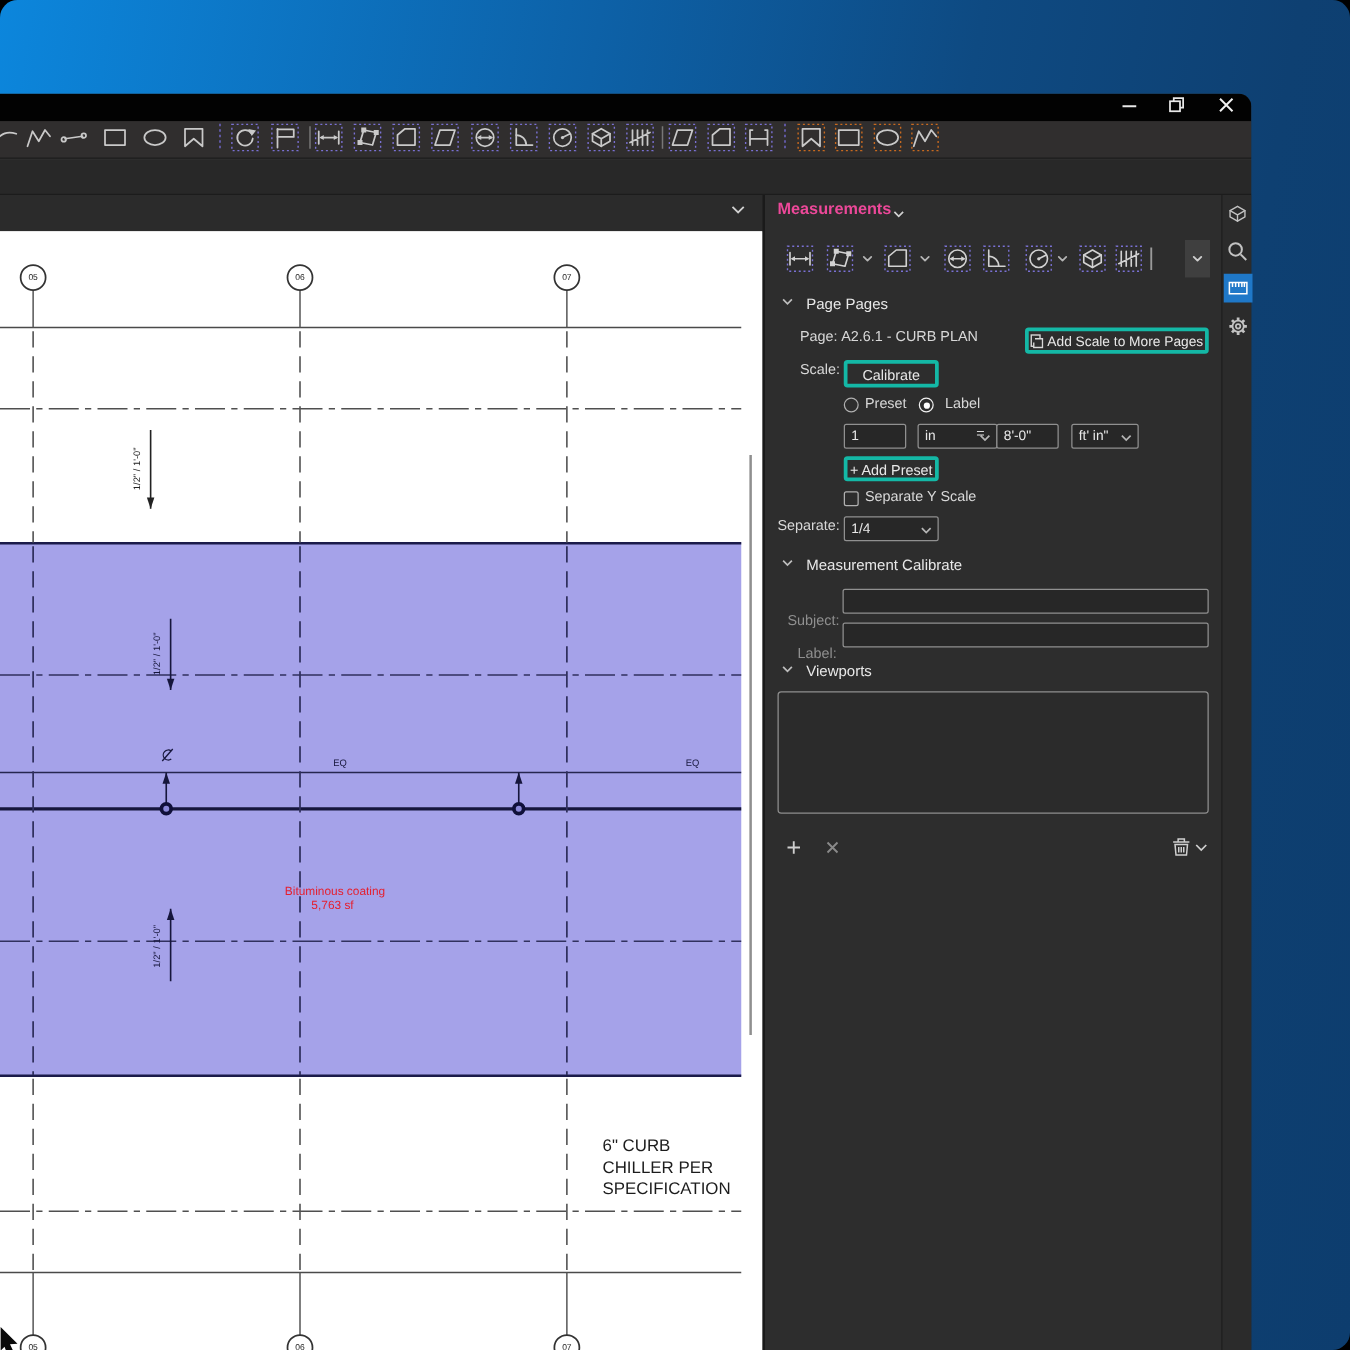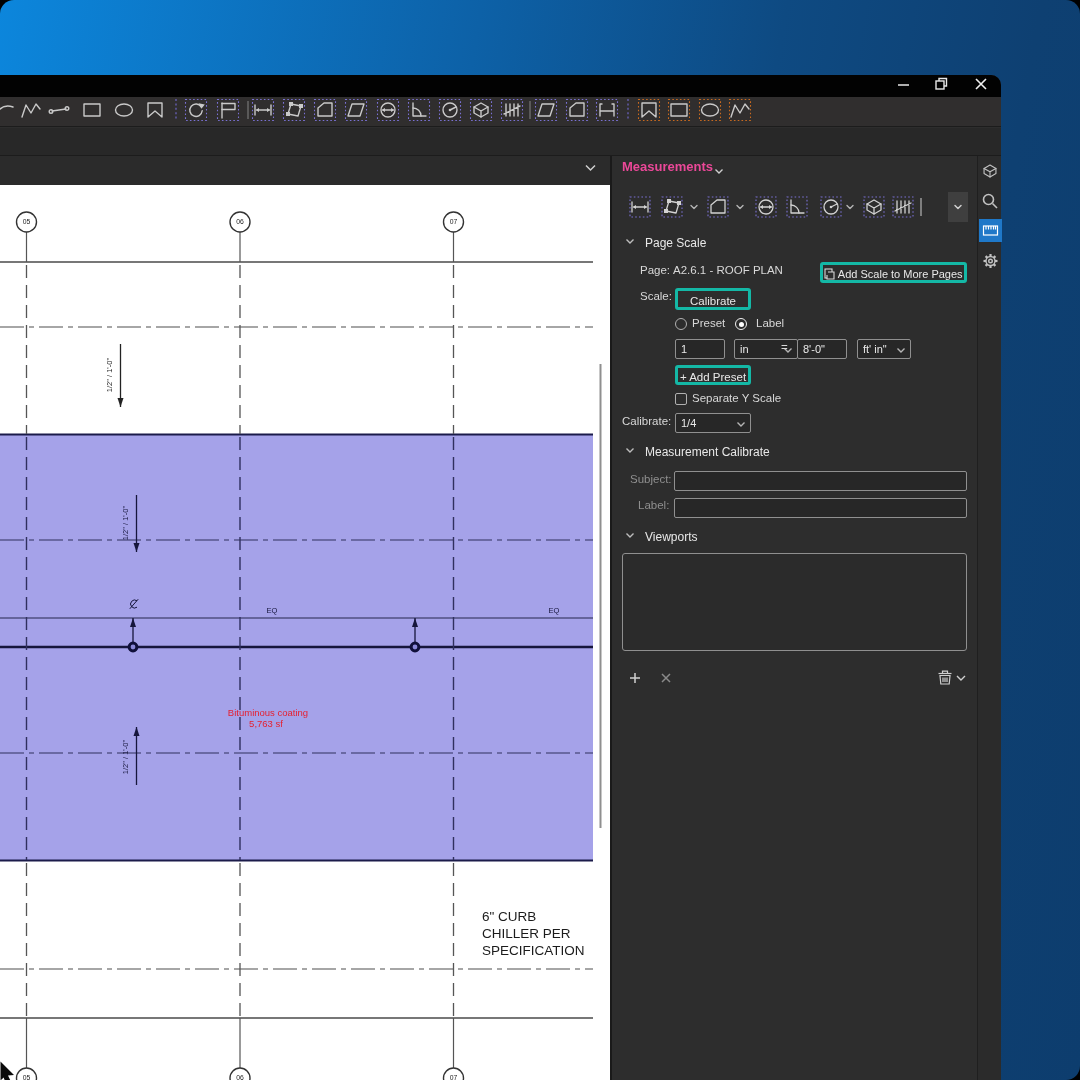--- a/index.html
+++ b/index.html
@@ -13,21 +13,21 @@
 .subrow { position:absolute; left:0; top:53px; width:100%; height:28px; background:#282828;
   border-bottom:1px solid #1c1c1c; }
 .tabrow { position:absolute; left:0; top:81px; width:610px; height:29px; background:#2b2b2b; }
 .draw { position:absolute; left:0; top:110px; width:610px; height:895px; background:#fff; }
 .vsep { position:absolute; left:610px; top:81px; width:2px; height:924px; background:#1a1a1a; }
 .panel { position:absolute; left:612px; top:156px; width:364px; height:924px; background:#2d2d2d;
   color:#e4e4e4; }
 .strip { position:absolute; left:977px; top:156px; width:24px; height:924px; background:#2b2b2b;
   border-left:1px solid #1f1f1f; }
 .lbl { position:absolute; font-size:11.5px; color:#d8d8d8; }
-.dim { color:#8f8f8f; }
+.dim { color:#8f8f8f;margin-top:18px; }
 .btn { position:absolute; border:3px solid #14b8a6; border-radius:3px; background:#2d2d2d;
   color:#e8e8e8; font-size:11.5px; text-align:center; }
 .inp { position:absolute; border:1px solid #909090; border-radius:2px; background:#272727;
   color:#e8e8e8; font-size:11px; height:20px; line-height:18px; padding-left:5px; }
 .dd { position:absolute; border:1px solid #909090; border-radius:2px; background:#272727;
   color:#e8e8e8; font-size:11px; height:20px; line-height:18px; padding-left:5px; }
 .dd svg { position:absolute; right:4px; top:7px; }
 .sect { position:absolute; font-size:12px; color:#e8e8e8; }
 .cw svg { display:block; }
 .radio { position:absolute; width:12px; height:12px; border:1px solid #b0b0b0; border-radius:50%;
@@ -298,23 +298,23 @@
         <g transform="translate(346,17)" fill="none" stroke="#cfcfcf" stroke-width="1.5" stroke-linecap="round" stroke-linejoin="round">
           <path d="M -3 -1.5 L 0 1.5 L 3 -1.5"></path>
         </g>
       </svg></div>
 
   <div class="cw" style="position:absolute;left:13px;top:82px">
       <svg width="10" height="7" viewBox="0 0 10 7">
         <path d="M 1.5 1.5 L 5 5 L 8.5 1.5" fill="none" stroke="#bdbdbd" stroke-width="1.4"></path>
       </svg>
     </div>
-  <div class="sect" style="left:33px;top:80px">Page Scale</div>
+  <div class="sect" style="left:33px;top:80px">Page Pages</div>
   <div class="lbl" style="left:28px;top:108px">Page:</div>
-  <div class="lbl" style="left:61px;top:108px">A2.6.1 - ROOF PLAN</div>
+  <div class="lbl" style="left:61px;top:108px">A2.6.1 - CURB PLAN</div>
   <div class="btn" style="left:208px;top:106px;width:147px;height:21px;line-height:19px;font-size:11px">
     <svg width="11" height="12" viewBox="0 0 11 12" style="vertical-align:-2px">
         <rect x="1" y="1" width="7" height="9" fill="none" stroke="#d8d8d8" stroke-width="1.1"></rect>
         <path d="M 4 4 L 10 4 L 10 11 L 3 11 L 3 7" fill="#2d2d2d" stroke="#d8d8d8" stroke-width="1.1"></path>
       </svg>
     Add Scale to More Pages</div>
   <div class="lbl" style="left:28px;top:134px">Scale:</div>
   <div class="btn" style="left:63px;top:132px;width:76px;height:22px;line-height:20px">Calibrate</div>
   <div class="radio" style="left:63px;top:162px"></div>
   <div class="lbl" style="left:80px;top:161px">Preset</div>
@@ -325,21 +325,21 @@
         <path d="M 1.5 1.5 L 5 5 L 8.5 1.5" fill="none" stroke="#b5b5b5" stroke-width="1.4"></path>
       </svg></div>
   <div class="lbl" style="left:169px;top:185px">=</div>
   <div class="inp" style="left:185px;top:183px;width:50px">8'-0"</div>
   <div class="dd" style="left:245px;top:183px;width:54px">ft' in" <svg width="10" height="7" viewBox="0 0 10 7">
         <path d="M 1.5 1.5 L 5 5 L 8.5 1.5" fill="none" stroke="#b5b5b5" stroke-width="1.4"></path>
       </svg></div>
   <div class="btn" style="left:63px;top:209px;width:76px;height:20px;line-height:18px">+ Add Preset</div>
   <div class="chk" style="left:63px;top:237px"></div>
   <div class="lbl" style="left:80px;top:236px">Separate Y Scale</div>
-  <div class="lbl" style="left:10px;top:259px">Calibrate:</div>
+  <div class="lbl" style="left:10px;top:259px">Separate:</div>
   <div class="dd" style="left:63px;top:257px;width:76px">1/4 <svg width="10" height="7" viewBox="0 0 10 7">
         <path d="M 1.5 1.5 L 5 5 L 8.5 1.5" fill="none" stroke="#b5b5b5" stroke-width="1.4"></path>
       </svg></div>
 
   <div class="cw" style="position:absolute;left:13px;top:291px">
       <svg width="10" height="7" viewBox="0 0 10 7">
         <path d="M 1.5 1.5 L 5 5 L 8.5 1.5" fill="none" stroke="#bdbdbd" stroke-width="1.4"></path>
       </svg>
     </div>
   <div class="sect" style="left:33px;top:289px">Measurement Calibrate</div>

